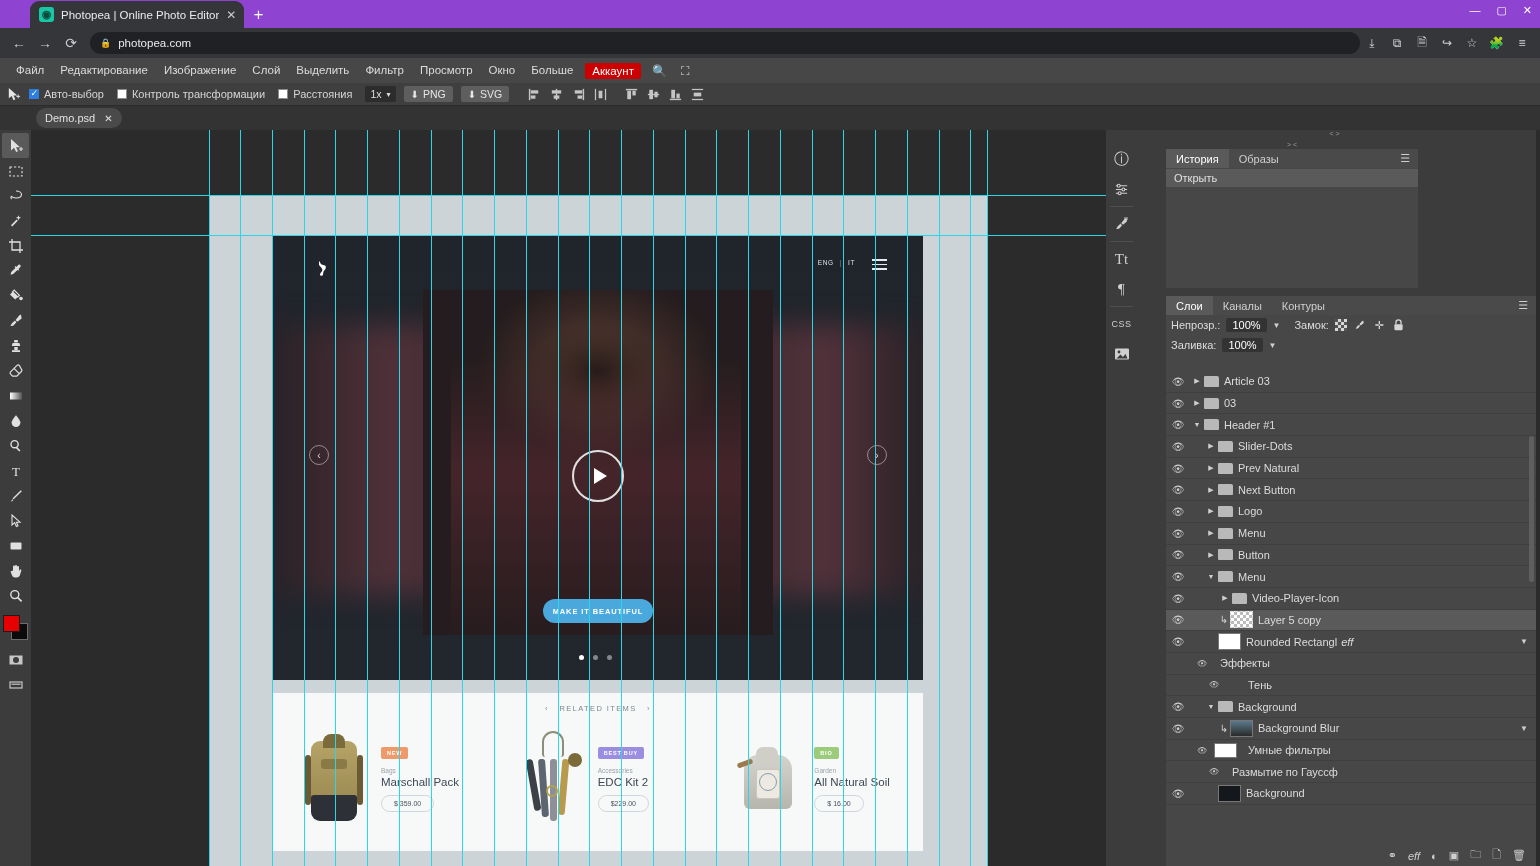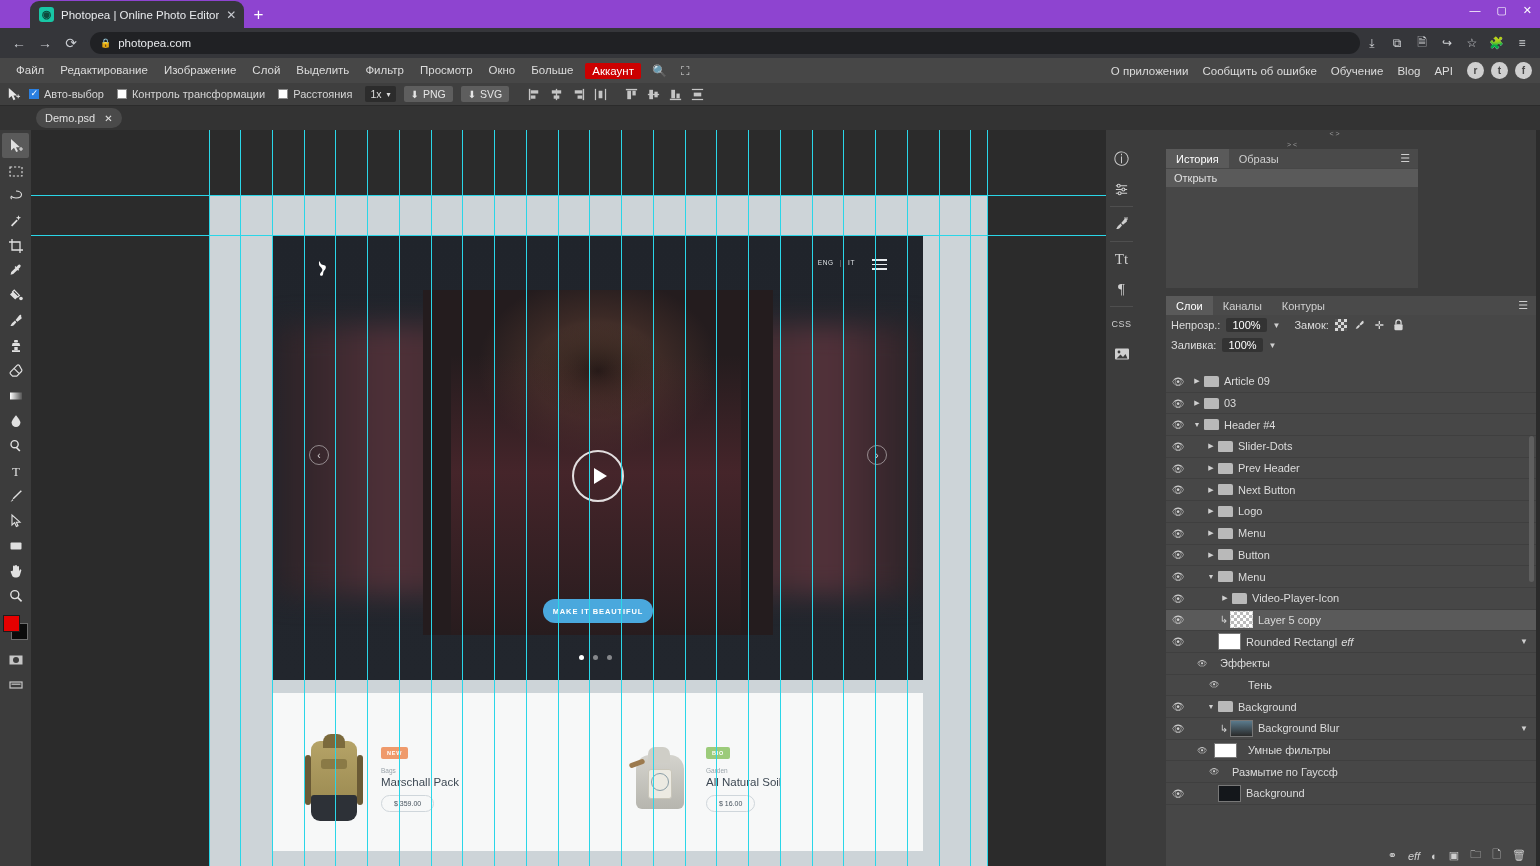--- a/index.html
+++ b/index.html
@@ -194,30 +194,20 @@
     <span class="menu-item">Изображение</span>
     <span class="menu-item">Слой</span>
     <span class="menu-item">Выделить</span>
     <span class="menu-item">Фильтр</span>
     <span class="menu-item">Просмотр</span>
     <span class="menu-item">Окно</span>
     <span class="menu-item">Больше</span>
     <span class="menu-item" id="acct-item">Аккаунт</span>
     <span class="menu-ico">🔍</span>
     <span class="menu-ico">⛶</span>
-    <div id="menu-right">
-      <span class="mr-item">О приложении</span>
-      <span class="mr-item">Сообщить об ошибке</span>
-      <span class="mr-item">Обучение</span>
-      <span class="mr-item">Blog</span>
-      <span class="mr-item">API</span>
-      <span class="soc" style="background:#cfcfcf">r</span>
-      <span class="soc" style="background:#cfcfcf">t</span>
-      <span class="soc" style="background:#cfcfcf">f</span>
-    </div>
   </div>
 
   <div id="optionsbar">
     <span class="opt-grp" style="margin-right:8px">
       <svg width="15" height="15" viewBox="0 0 16 16">
           <path d="M3 1 L3 12 L6 9.5 L8 14 L10 13 L8 9 L12 9 Z" fill="#e6e6e6"></path>
           <path d="M11 10h4M13 8v4" stroke="#e6e6e6" stroke-width="1"></path>
         </svg>
     </span>
     <label class="opt-grp">
@@ -464,39 +454,61 @@
         <div class="arrowbtn" style="right:36px">›</div>
         <div id="cta">MAKE IT BEAUTIFUL</div>
         <div id="dots">
           <span class="dot on"></span>
           <span class="dot"></span>
           <span class="dot"></span>
         </div>
       </div>
 
       <div id="related">
+        <div id="rel-title">
+          <span style="padding-right:7px">‹</span>
+          <span>RELATED ITEMS</span>
+          <span style="padding-left:7px">›</span>
+        </div>
         <div class="prods">
 
           <div class="prod">
             <div class="pimg">
               <div style="position:absolute;left:12px;top:12px;width:46px;height:62px;border-radius:9px 9px 5px 5px;background:linear-gradient(180deg,#b5a367,#9c8b52);"></div>
               <div style="position:absolute;left:12px;top:66px;width:46px;height:26px;border-radius:3px 3px 9px 9px;background:#2d3137;"></div>
               <div style="position:absolute;left:24px;top:5px;width:22px;height:14px;border-radius:8px 8px 0 0;background:#7b6a3c;"></div>
               <div style="position:absolute;left:22px;top:30px;width:26px;height:10px;border-radius:3px;background:#8a7a46;"></div>
               <div style="position:absolute;left:6px;top:26px;width:6px;height:50px;background:#6a5a35;border-radius:3px;"></div>
               <div style="position:absolute;left:58px;top:26px;width:6px;height:50px;background:#6a5a35;border-radius:3px;"></div>
             </div>
             <div class="pinfo">
               <span class="badge" style="background:#ef9a6b">NEW</span>
               <div class="pcat">Bags</div>
               <div class="pname">Marschall Pack</div>
               <div class="pprice">$ 359.00</div>
             </div>
           </div>
 
+          <div class="prod">
+            <div class="pimg">
+              <div style="position:absolute;left:26px;top:2px;width:22px;height:26px;border:2px solid #8a8f7a;border-radius:11px 11px 3px 3px;border-bottom:none;"></div>
+              <div style="position:absolute;left:14px;top:30px;width:7px;height:52px;background:#3c4148;border-radius:3px;transform:rotate(-10deg);"></div>
+              <div style="position:absolute;left:24px;top:30px;width:7px;height:58px;background:#5d6570;border-radius:3px;transform:rotate(-4deg);"></div>
+              <div style="position:absolute;left:34px;top:30px;width:7px;height:62px;background:#8e9099;border-radius:3px;"></div>
+              <div style="position:absolute;left:44px;top:30px;width:7px;height:56px;background:#b79a4e;border-radius:3px;transform:rotate(5deg);"></div>
+              <div style="position:absolute;left:52px;top:24px;width:14px;height:14px;border-radius:50%;background:#7c6b3a;"></div>
+              <div style="position:absolute;left:30px;top:56px;width:12px;height:12px;border-radius:50%;border:2px solid #b3a14f;"></div>
+            </div>
+            <div class="pinfo">
+              <span class="badge" style="background:#9b8ee0">BEST BUY</span>
+              <div class="pcat">Accessories</div>
+              <div class="pname">EDC Kit 2</div>
+              <div class="pprice">$229.00</div>
+            </div>
+          </div>
 
           <div class="prod">
             <div class="pimg">
               <div style="position:absolute;left:12px;top:26px;width:48px;height:54px;border-radius:14px 14px 6px 6px;background:linear-gradient(180deg,#d4d3cd,#b6b5ae);"></div>
               <div style="position:absolute;left:24px;top:18px;width:22px;height:16px;background:#cfcec7;border-radius:7px 7px 0 0;"></div>
               <div style="position:absolute;left:5px;top:32px;width:16px;height:5px;background:#9c7a4e;border-radius:3px;transform:rotate(-20deg);"></div>
               <div style="position:absolute;left:24px;top:40px;width:24px;height:30px;border-radius:3px;background:#eceae2;border:1px solid #c9c6ba;"></div>
               <div style="position:absolute;left:27px;top:44px;width:18px;height:18px;border-radius:50%;border:1px solid #8a9da6;"></div>
             </div>
             <div class="pinfo">
@@ -636,49 +648,49 @@
         <span class="lval">100%</span>
         <span class="caret">▼</span>
       </div>
 
       <div id="layerlist">
           <div class="layer">
             <span class="eye" style="margin-left: 0px;">👁</span>
             <span style="flex: 0 0 0px;"></span>
             <span class="arw">▶</span>
             <span class="folder"></span>
-            <span class="lname">Article 09</span>
+            <span class="lname">Article 03</span>
           </div>
           <div class="layer">
             <span class="eye" style="margin-left: 0px;">👁</span>
             <span style="flex: 0 0 0px;"></span>
             <span class="arw">▶</span>
             <span class="folder"></span>
             <span class="lname">03</span>
           </div>
           <div class="layer">
             <span class="eye" style="margin-left: 0px;">👁</span>
             <span style="flex: 0 0 0px;"></span>
             <span class="arw">▼</span>
             <span class="folder"></span>
-            <span class="lname">Header #4</span>
+            <span class="lname">Header #1</span>
           </div>
           <div class="layer">
             <span class="eye" style="margin-left: 0px;">👁</span>
             <span style="flex: 0 0 14px;"></span>
             <span class="arw">▶</span>
             <span class="folder"></span>
             <span class="lname">Slider-Dots</span>
           </div>
           <div class="layer">
             <span class="eye" style="margin-left: 0px;">👁</span>
             <span style="flex: 0 0 14px;"></span>
             <span class="arw">▶</span>
             <span class="folder"></span>
-            <span class="lname">Prev Header</span>
+            <span class="lname">Prev Natural</span>
           </div>
           <div class="layer">
             <span class="eye" style="margin-left: 0px;">👁</span>
             <span style="flex: 0 0 14px;"></span>
             <span class="arw">▶</span>
             <span class="folder"></span>
             <span class="lname">Next Button</span>
           </div>
           <div class="layer">
             <span class="eye" style="margin-left: 0px;">👁</span>

